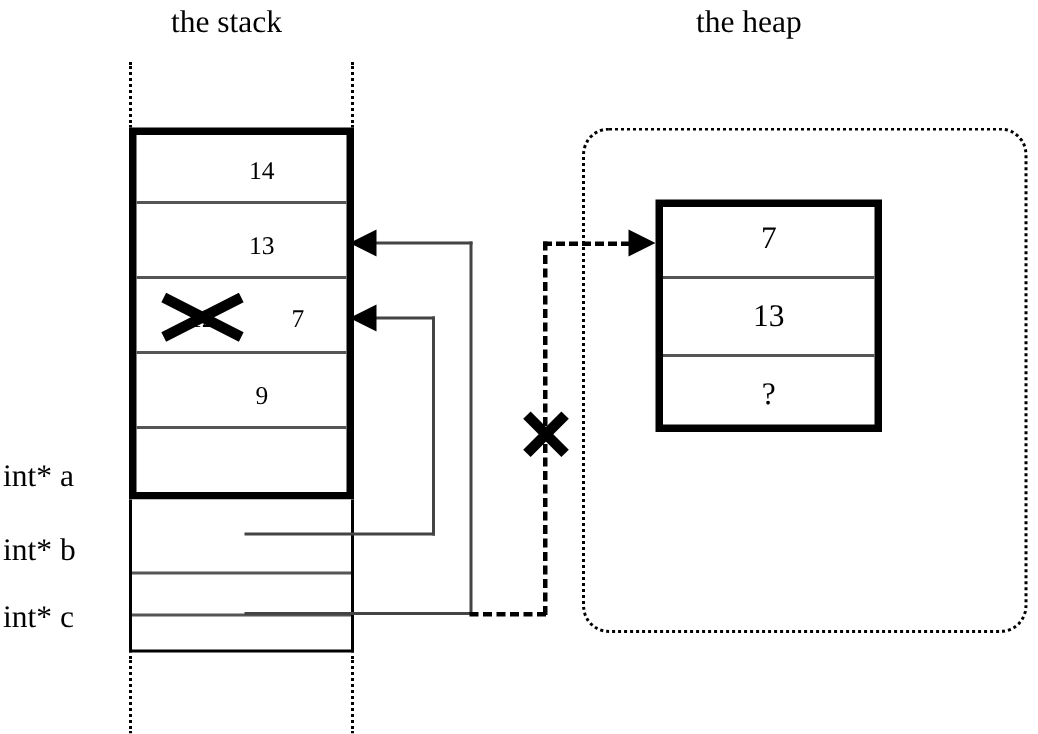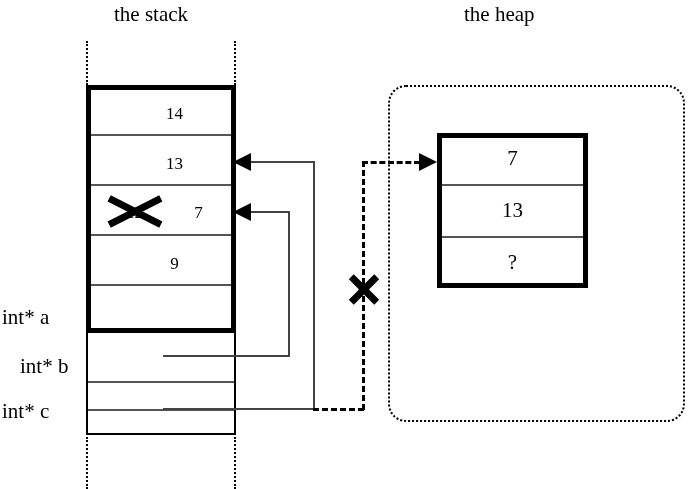--- a/index.html
+++ b/index.html
@@ -195,21 +195,21 @@
   <div class="xmark" style="left:106px; top:193px; width:56px; height:34px;">
     <span style="top:15px; width:58px; height:7px; transform:rotate(27deg);"></span>
     <span style="top:15px; width:58px; height:7px; transform:rotate(-27deg);"></span>
   </div>
   <div class="cell-value" style="left:110px; top:204px;">7</div>
 
   <div class="cell-value" style="left:86px; top:255px;">9</div>
 
 
   <div class="varlabel" style="left:2px; top:307px;">int* a</div>
-  <div class="varlabel" style="left:2px; top:356px;margin-left:18px;">int* b</div>
+  <div class="varlabel" style="left:2px; top:356px;">int* b</div>
   <div class="varlabel" style="left:2px; top:401px;">int* c</div>
 
   <div class="hline" style="left:163px; top:355px; width:127px;"></div>
   <div class="vline" style="left:288px; top:211px; height:146px;"></div>
   <div class="hline" style="left:250px; top:211px; width:40px;"></div>
   <div class="arrow-left" style="left:233px; top:203px;"></div>
 
   <div class="hline" style="left:163px; top:408px; width:152px;"></div>
   <div class="vline" style="left:313px; top:161px; height:249px;"></div>
   <div class="hline" style="left:250px; top:161px; width:65px;"></div>

